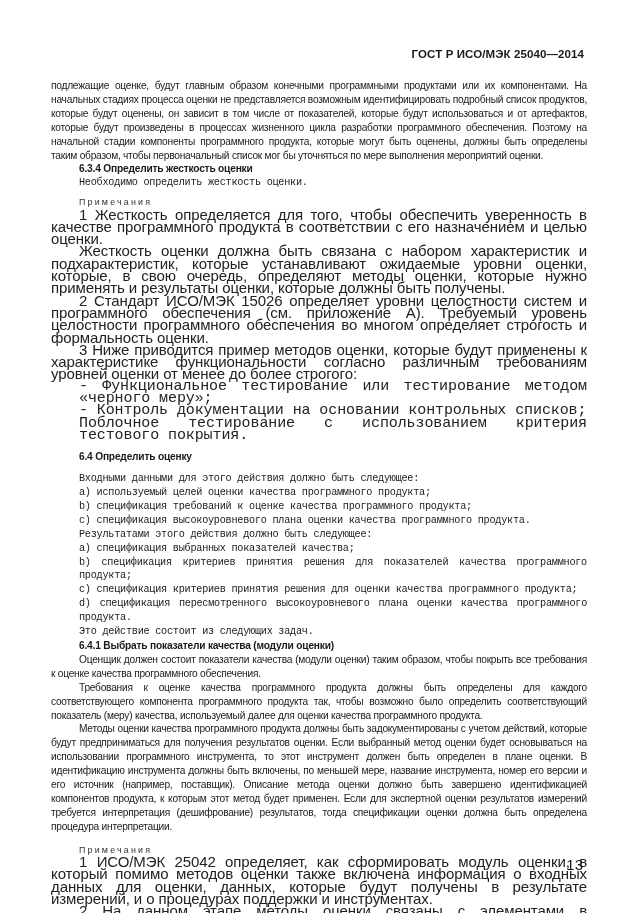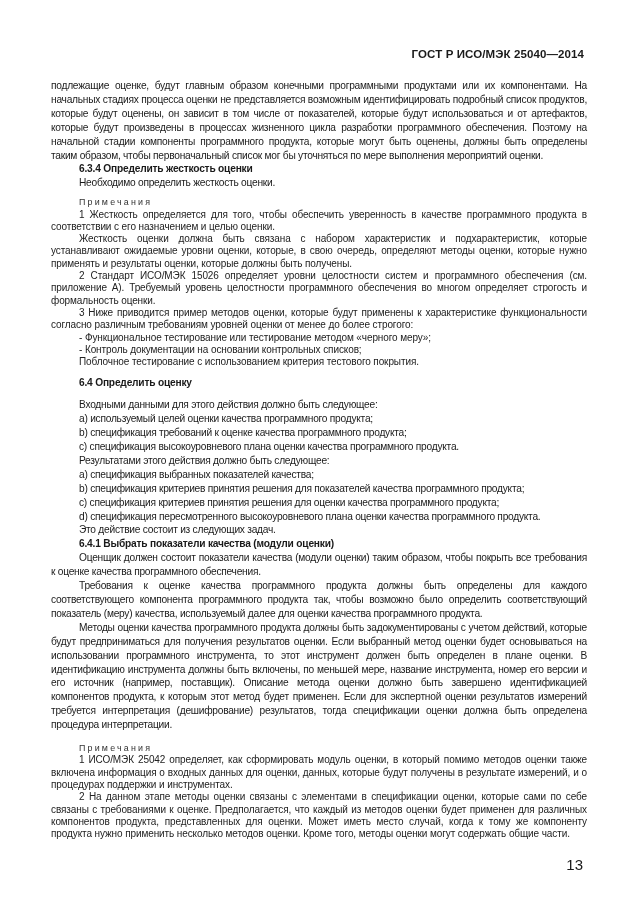--- a/index.html
+++ b/index.html
@@ -2,23 +2,23 @@
 <html><head>
 <meta charset="utf-8">
 <style>
   html, body { margin: 0; padding: 0; background: #ffffff; }
   body { width: 630px; height: 913px; position: relative; overflow: hidden;
          font-family: "Liberation Sans", sans-serif; color: #1a1a1a; }
   .header { position: absolute; top: 48px; right: 46px; font-weight: bold; font-size: 11.5px; letter-spacing: 0.1px; }
   .page { position: absolute; left: 51px; top: 79px; width: 536px; }
   .p { font-size: 10.2px; line-height: 13.9px; text-align: justify; margin: 0; letter-spacing: -0.25px; }
   .ind { text-indent: 28px; }
-  .in2 { padding-left: 28px; }
+  .in2 { padding-left: 28px; font-family: Liberation Mono, monospace; }
   .h { font-weight: bold; font-size: 10.2px; line-height: 13.9px; padding-left: 28px; margin: 0; letter-spacing: -0.2px; }
-  .note { font-size: 10px; line-height: 12.3px; text-align: justify; margin: 0; letter-spacing: -0.1px; color: #222; }
+  .note { font-size: 15px; line-height: 12.3px; text-align: justify; margin: 0; letter-spacing: -0.1px; color: #222; }
   .notehead { font-size: 8.9px; line-height: 12.3px; padding-left: 28px; letter-spacing: 2.2px; margin: 0; color: #333; }
   .gap6 { height: 6px; }
   .gap8 { height: 8px; }
   .gap10 { height: 10px; }
   .pagenum { position: absolute; right: 47px; top: 856px; font-size: 15px; }
 </style>
 </head>
 <body>
 
 <div class="header">ГОСТ Р ИСО/МЭК 25040—2014</div>

